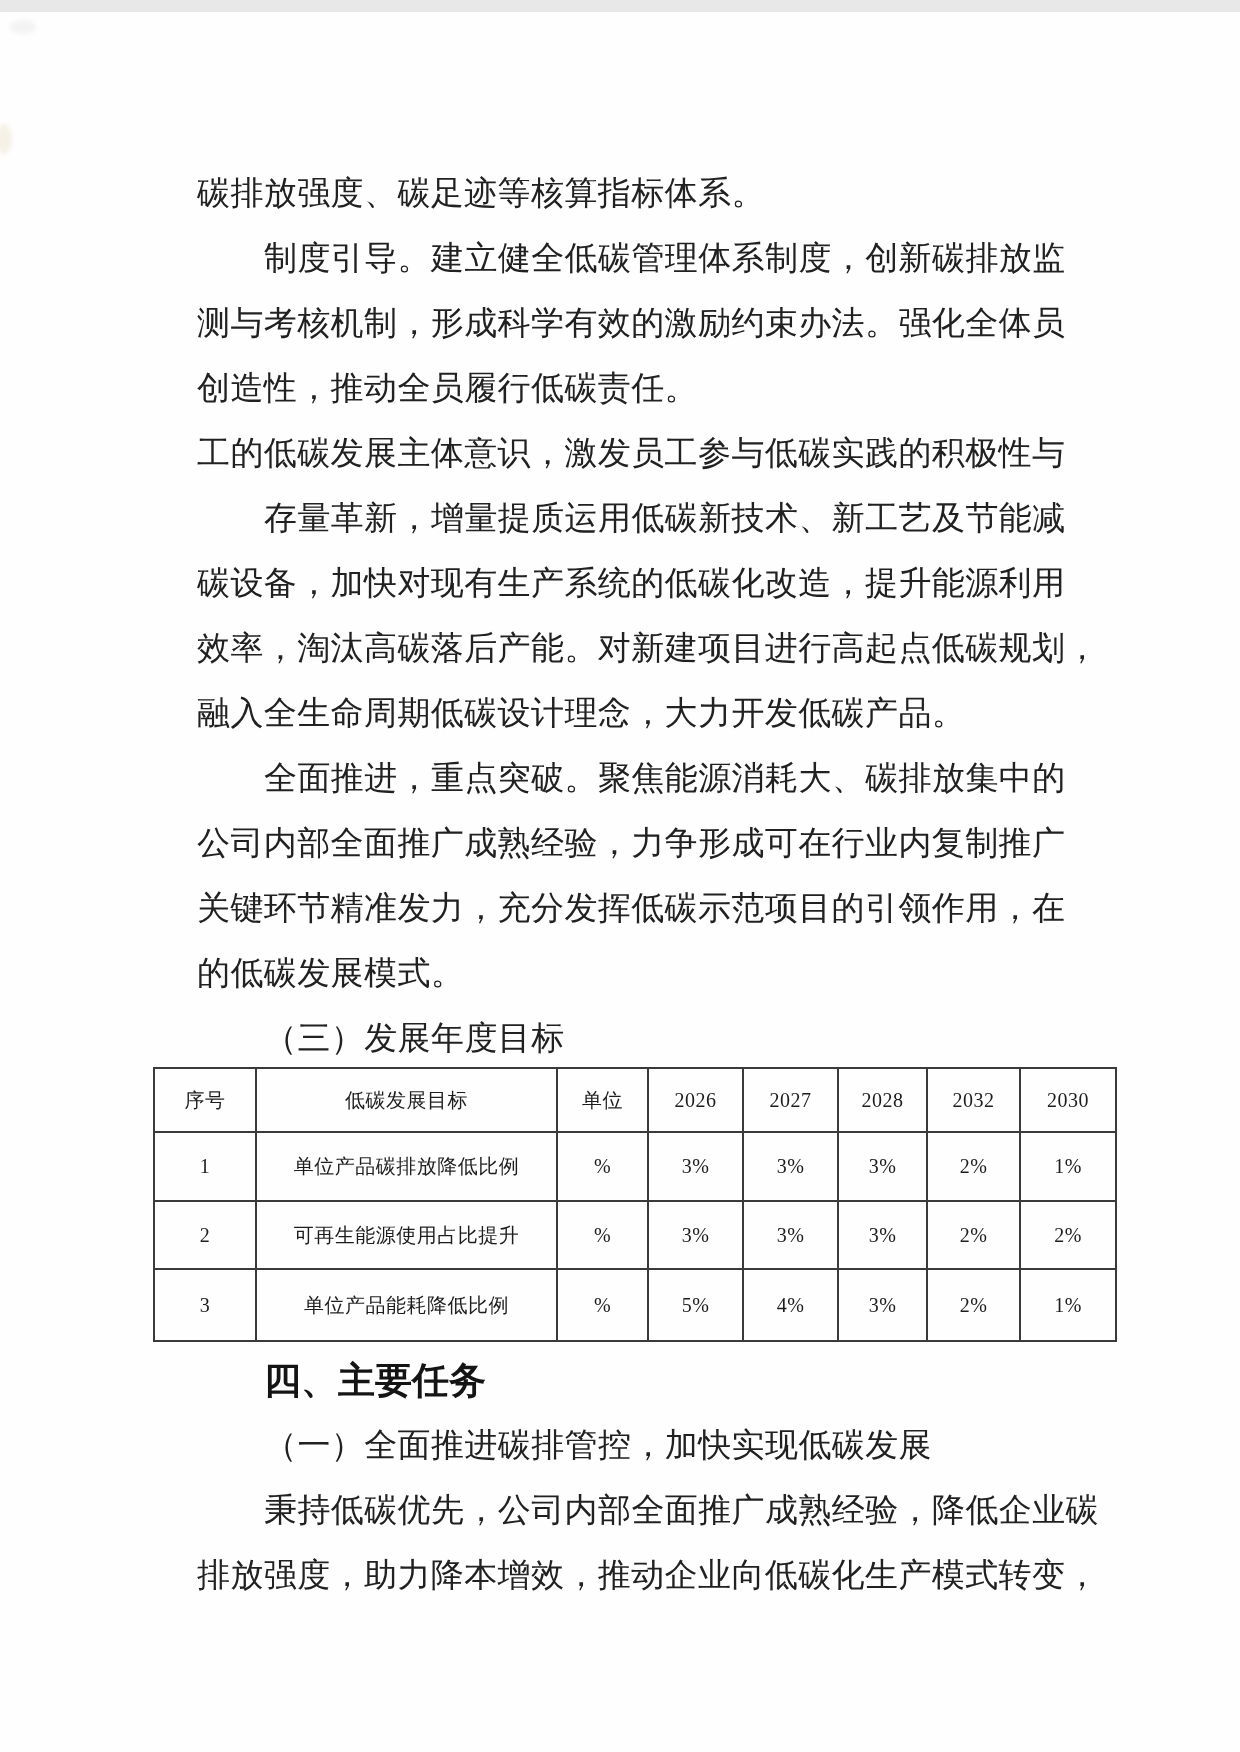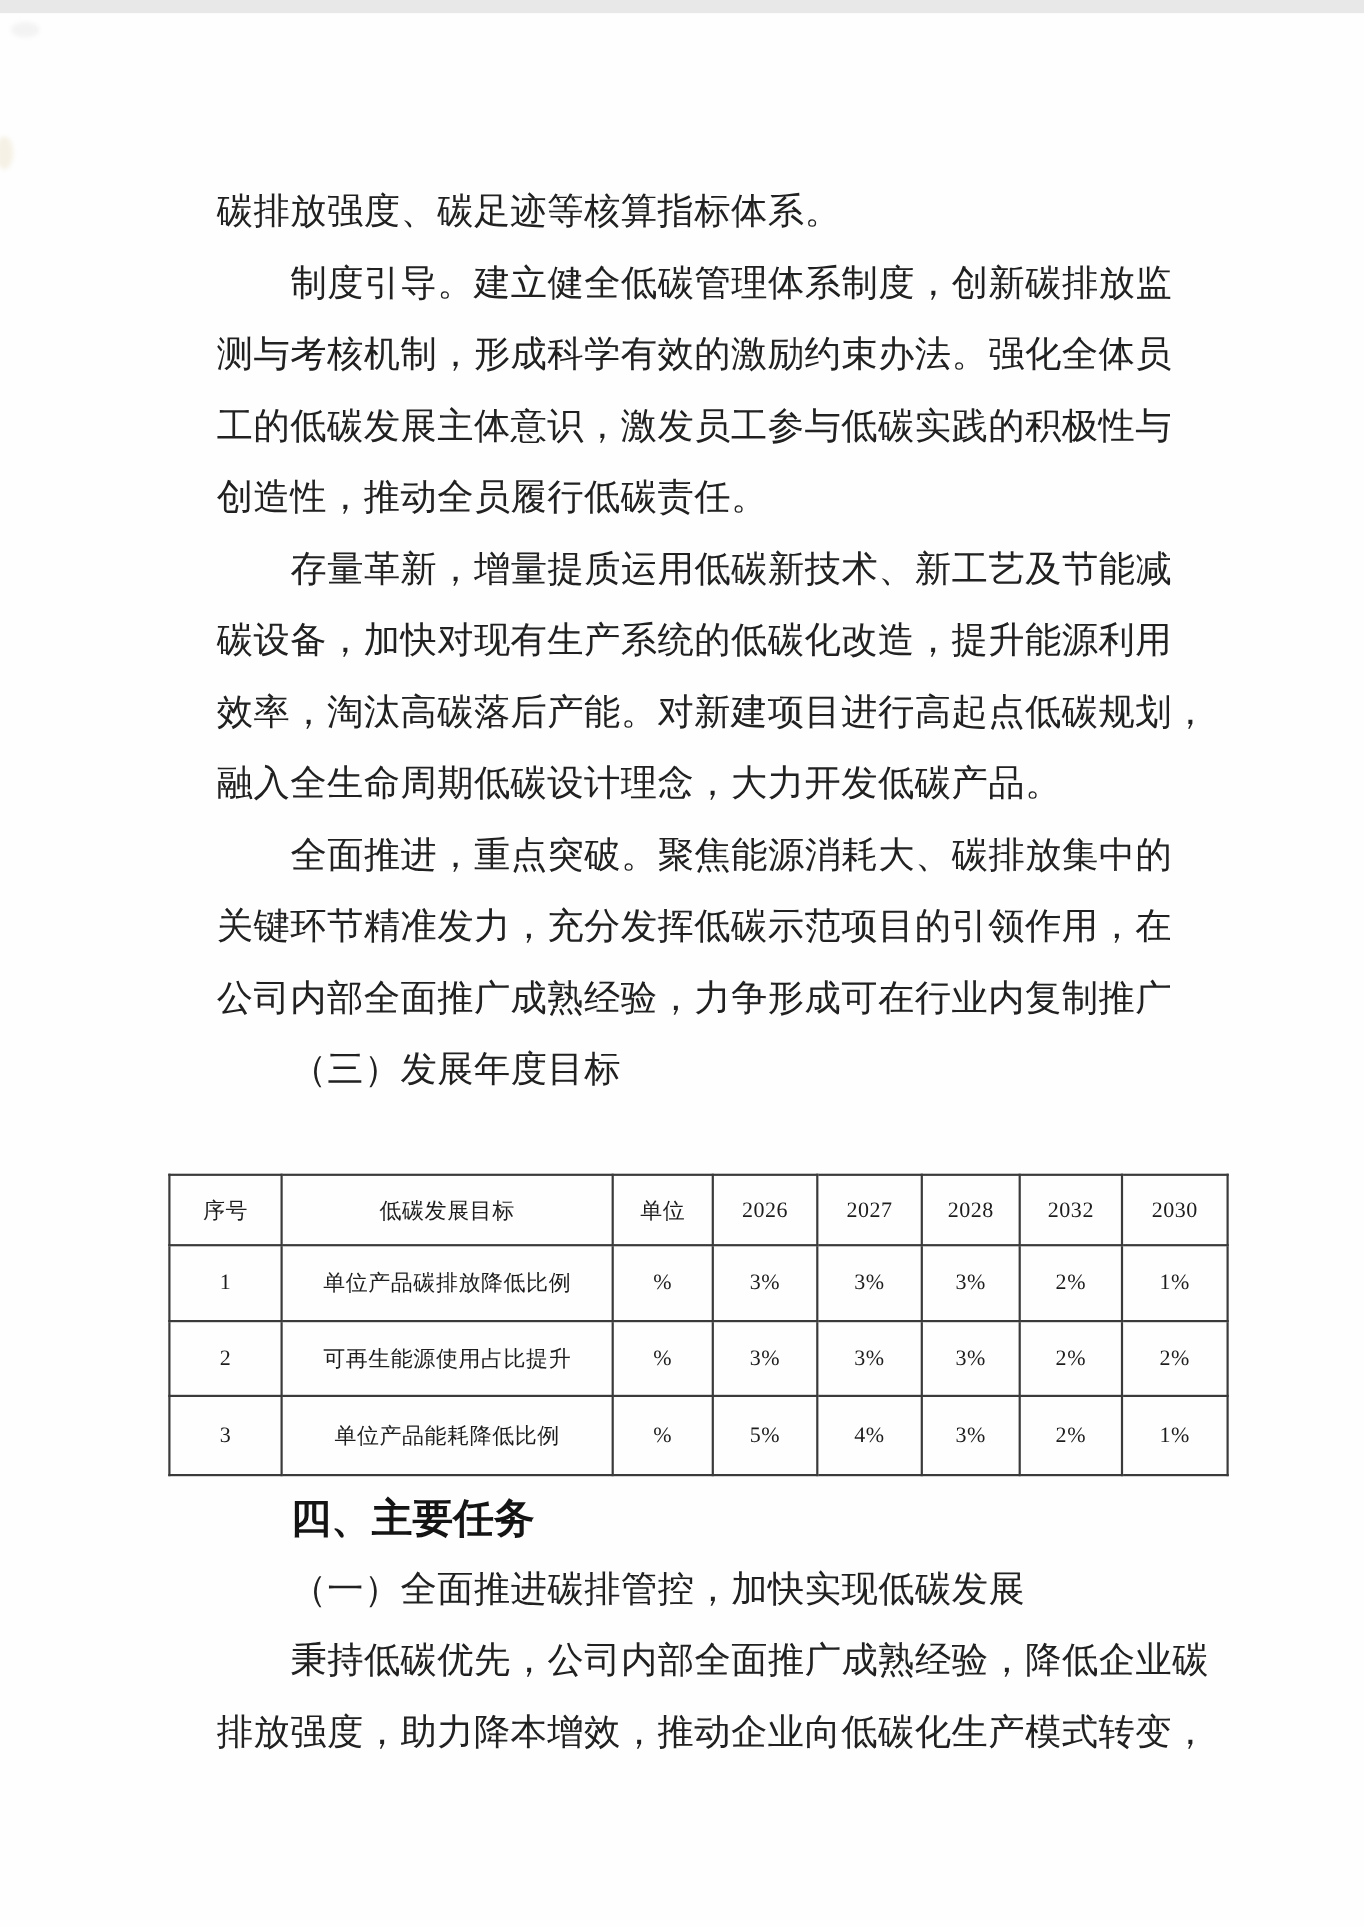--- a/index.html
+++ b/index.html
@@ -70,29 +70,30 @@
 
 <div class="page">
 
   <div class="smudge2"></div>
   <div class="smudge1"></div>
 
   <div class="textcol">
     <div class="line">碳排放强度、碳足迹等核算指标体系。</div>
     <div class="line indent">制度引导。建立健全低碳管理体系制度，创新碳排放监</div>
     <div class="line">测与考核机制，形成科学有效的激励约束办法。强化全体员</div>
+    <div class="line">创造性，推动全员履行低碳责任。</div>
     <div class="line">工的低碳发展主体意识，激发员工参与低碳实践的积极性与</div>
-    <div class="line">创造性，推动全员履行低碳责任。</div>
     <div class="line indent">存量革新，增量提质运用低碳新技术、新工艺及节能减</div>
     <div class="line">碳设备，加快对现有生产系统的低碳化改造，提升能源利用</div>
     <div class="line">效率，淘汰高碳落后产能。对新建项目进行高起点低碳规划，</div>
     <div class="line">融入全生命周期低碳设计理念，大力开发低碳产品。</div>
     <div class="line indent">全面推进，重点突破。聚焦能源消耗大、碳排放集中的</div>
+    <div class="line">公司内部全面推广成熟经验，力争形成可在行业内复制推广</div>
     <div class="line">关键环节精准发力，充分发挥低碳示范项目的引领作用，在</div>
-    <div class="line">公司内部全面推广成熟经验，力争形成可在行业内复制推广</div>
+    <div class="line">的低碳发展模式。</div>
     <div class="line indent">（三）发展年度目标</div>
   </div>
 
   <table class="doc-table">
     <colgroup>
       <col style="width:102px">
         <col style="width:301px">
         <col style="width:91px">
       <col style="width:95px">
         <col style="width:95px">

